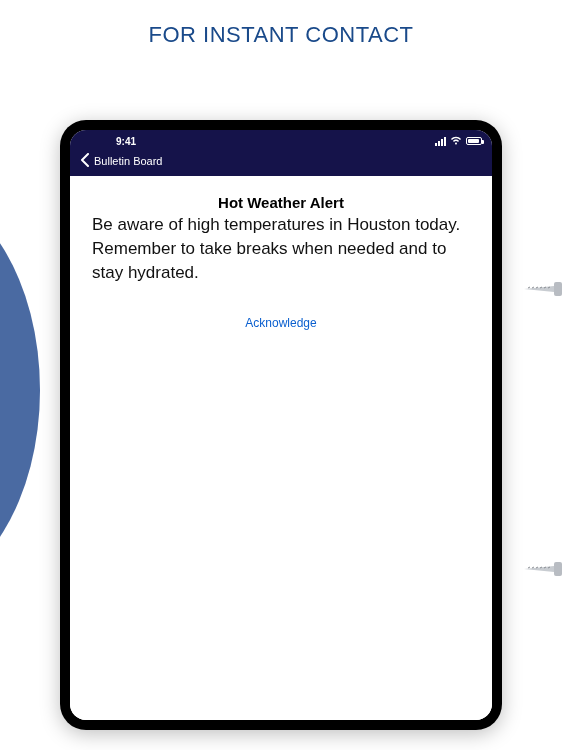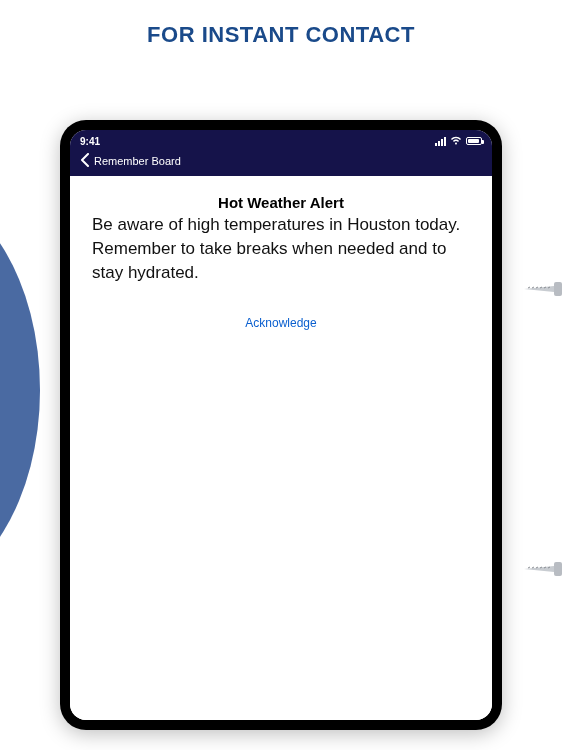--- a/index.html
+++ b/index.html
@@ -2,21 +2,21 @@
 <html><head>
 <meta charset="utf-8">
 <style>
   * { box-sizing: border-box; margin: 0; padding: 0; }
   html, body { width: 562px; height: 750px; overflow: hidden; font-family: -apple-system, BlinkMacSystemFont, "Segoe UI", Arial, sans-serif; }
   body { background: #ffffff; position: relative; }
 
   
   .headline { text-align: center; padding-top: 24px; }
   .headline .line1 { color: #1a4a8a; font-weight: 800; font-size: 28px; letter-spacing: -0.5px; }
-  .headline .line2 { color: #1a4a8a; font-weight: 700; font-size: 22px; letter-spacing: 0.5px; margin-top: -2px; text-align: center; }
+  .headline .line2 { color: #1a4a8a; font-weight: 400; font-size: 22px; letter-spacing: 0.5px; margin-top: -2px; text-align: center; }
 
   
   .blue-circle {
     position: absolute;
     left: -210px; top: 190px;
     width: 250px; height: 400px;
     background: #4a6aa2;
     border-radius: 50% / 50%;
     z-index: 0;
   }
@@ -46,21 +46,21 @@
     display: flex; flex-direction: column;
   }
 
   
   .device-header {
     background: #15134a;
     color: #fff;
     padding: 4px 10px 6px 10px;
     font-size: 10px;
   }
-  .status-row { display: flex; justify-content: space-between; align-items: center; height: 14px; }
+  .status-row { display: flex; justify-content: space-between; align-items: center; height: 14px; margin-left: 36px; }
   .status-left { font-weight: 600; }
   .status-right { display: flex; gap: 4px; align-items: center; }
   .nav-row { display: flex; align-items: center; gap: 4px; padding-top: 4px; height: 22px; }
   .chevron { font-size: 14px; line-height: 1; }
   .nav-title { font-size: 11px; font-weight: 500; }
 
   
   .content {
     flex: 1;
     background: #fff;
@@ -134,21 +134,21 @@
               <span class="fill"></span>
             </span>
         </span>
       </div>
       <div class="nav-row">
         <span class="chevron">
           <svg width="10" height="14" viewBox="0 0 10 14">
               <path d="M8 1 L2 7 L8 13" stroke="#fff" stroke-width="2" fill="none" stroke-linecap="round" stroke-linejoin="round"></path>
             </svg>
         </span>
-        <span class="nav-title">Remember Board</span>
+        <span class="nav-title">Bulletin Board</span>
       </div>
     </div>
 
     <div class="content">
       <div class="alert-title">Hot Weather Alert</div>
       <div class="alert-body">Be aware of high temperatures in Houston today. Remember to take breaks when needed and to stay hydrated.</div>
       <button class="ack-btn">Acknowledge</button>
     </div>
 
   </div>

